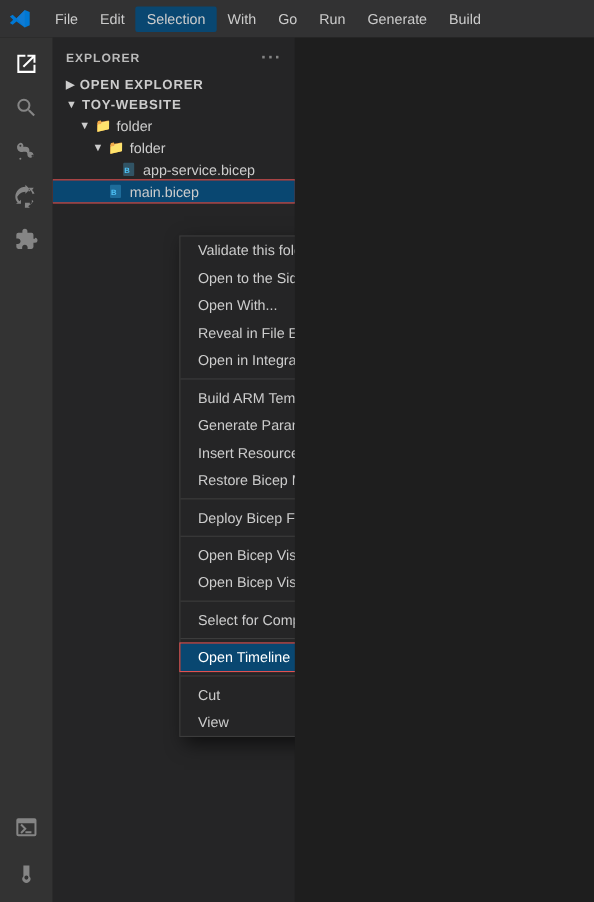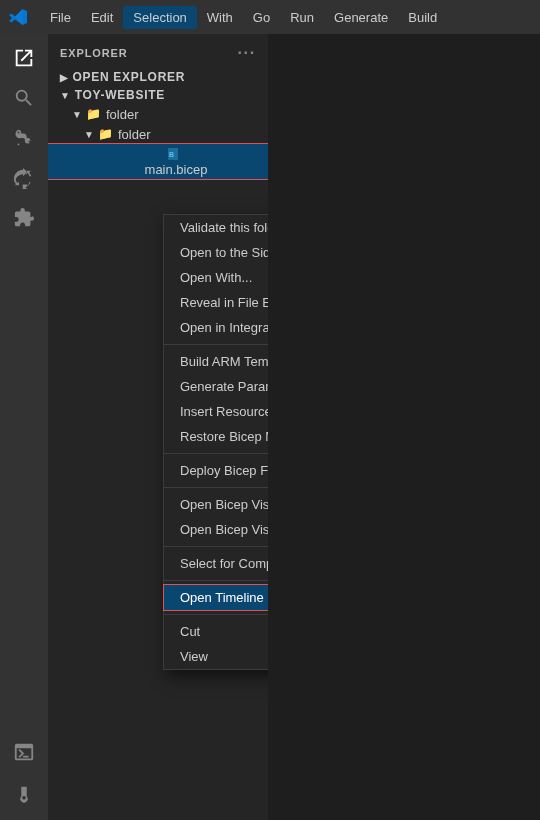--- a/index.html
+++ b/index.html
@@ -123,21 +123,20 @@
       padding: 2px 0;
       padding-left: 12px;
       cursor: pointer;
       color: #cccccc;
       font-size: 13px;
       user-select: none;
     }
     .tree-item.selected {
       background: #094771;
       outline: 1px solid #e05252;
-      flex-direction: column;
     }
     .tree-indent-1 { padding-left: 24px; }
     .tree-indent-2 { padding-left: 36px; }
     .tree-indent-3 { padding-left: 48px; }
 
     .tree-chevron {
       width: 14px;
       font-size: 10px;
       color: #cccccc;
       flex-shrink: 0;
@@ -289,20 +288,31 @@
       <span class="tree-icon folder-icon">📁</span>
       <span>folder</span>
     </div>
 
     <div class="tree-item tree-indent-2">
       <span class="tree-chevron">▼</span>
       <span class="tree-icon folder-icon">📁</span>
       <span>folder</span>
     </div>
 
+    <div class="tree-item tree-indent-3">
+      <span class="tree-chevron" style="visibility:hidden"></span>
+      <span class="tree-icon bicep-icon">
+
+        <svg width="14" height="14" viewBox="0 0 14 14">
+          <rect x="1" y="1" width="10" height="12" rx="1" fill="#4fc3f7" opacity="0.3"></rect>
+          <text x="2" y="10" font-size="7" fill="#4fc3f7" font-weight="bold">B</text>
+        </svg>
+      </span>
+      <span>app-service.bicep</span>
+    </div>
 
     <div class="tree-item tree-indent-2 selected">
       <span class="tree-chevron" style="visibility:hidden"></span>
       <span class="tree-icon bicep-icon">
         <svg width="14" height="14" viewBox="0 0 14 14">
           <rect x="1" y="1" width="10" height="12" rx="1" fill="#4fc3f7" opacity="0.3"></rect>
           <text x="2" y="10" font-size="7" fill="#4fc3f7" font-weight="bold">B</text>
         </svg>
       </span>
       <span>main.bicep</span>

